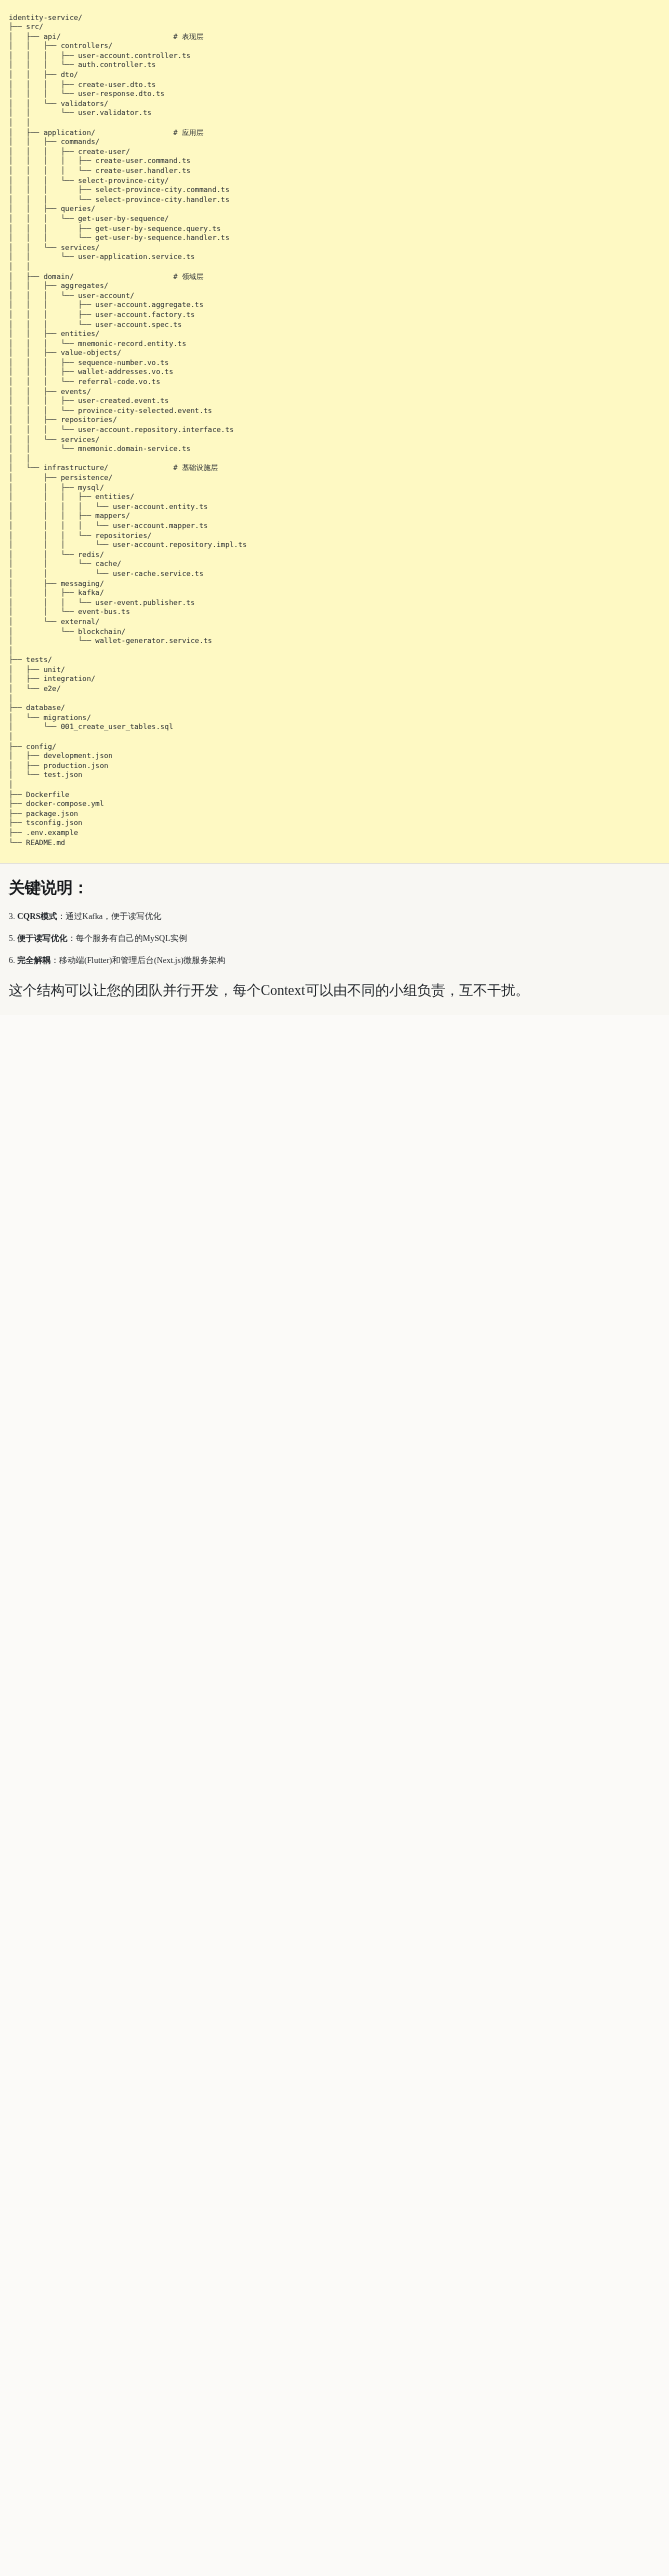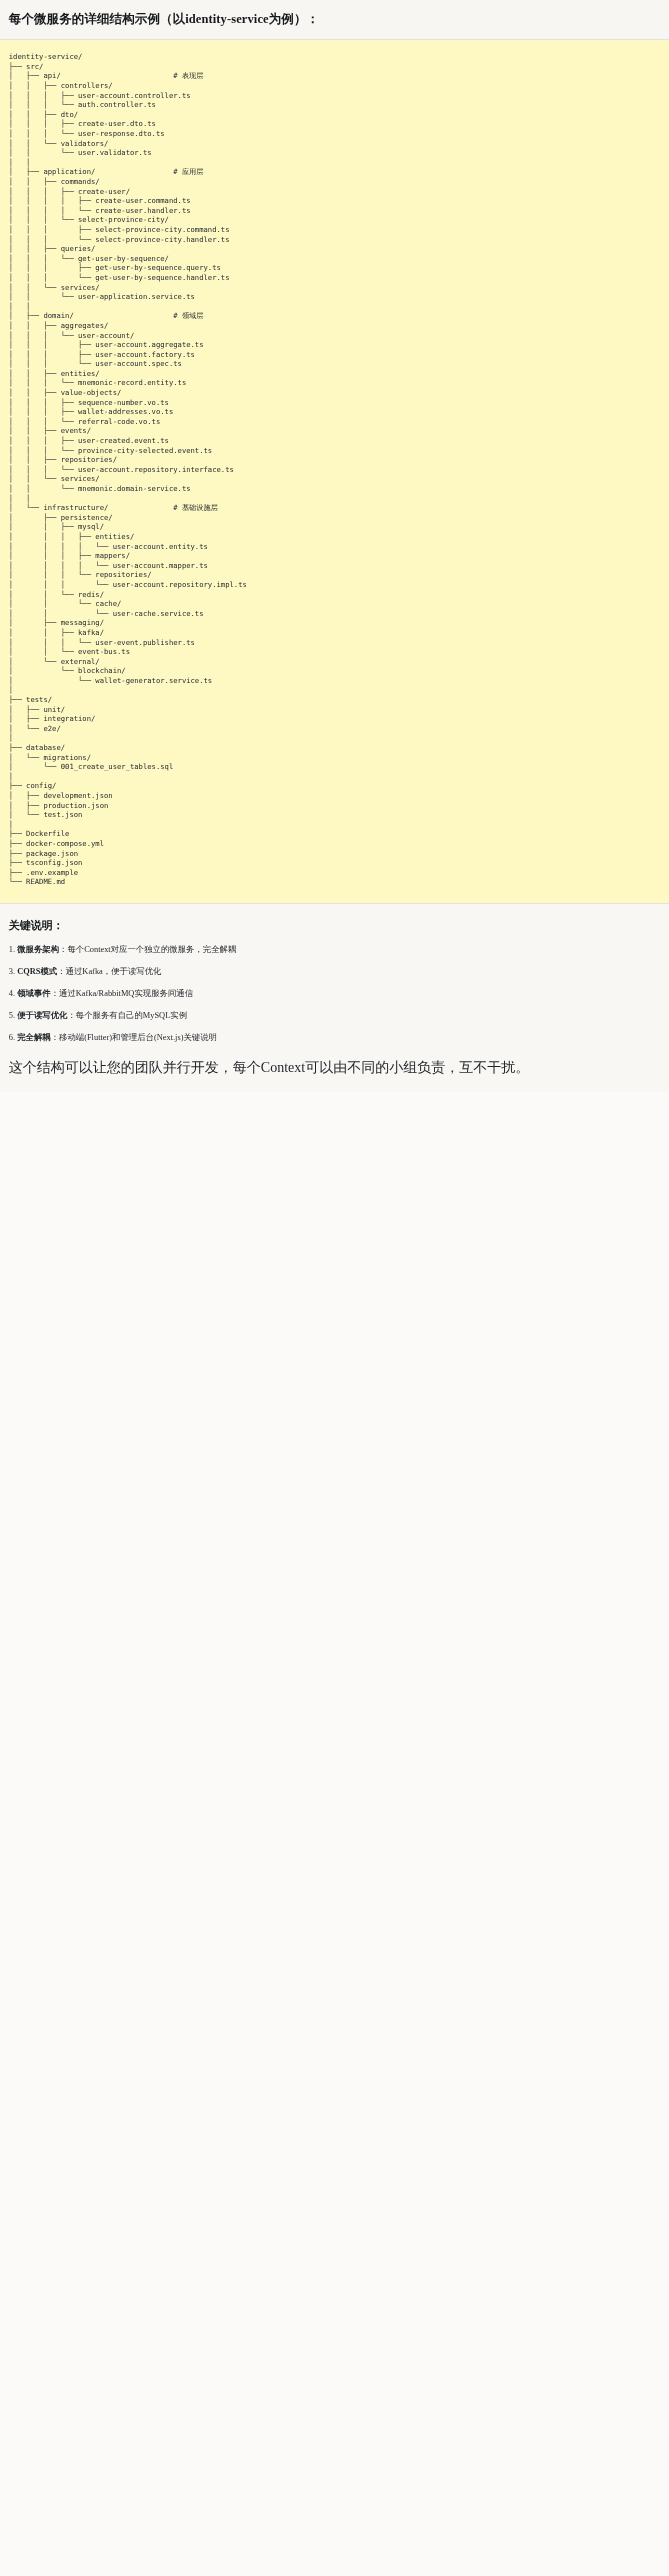--- a/index.html
+++ b/index.html
@@ -49,21 +49,21 @@
   }
 
   
   .notes{
     background:#f8f7f3;
     padding:13.8px 8.8px 12.5px 8.8px;
     box-sizing:border-box;
   }
   .notes h2{
     margin:0 0 11.3px 0;
-    font-size:11px;
+    font-size:16px;
     font-weight:bold;
     color:#17191c;
     font-family:"Liberation Serif","DejaVu Serif",serif;
   }
   ol.note-list{
     margin:0;
     padding:0;
     list-style:none;
     counter-reset:noteidx;
   }
@@ -82,23 +82,20 @@
     line-height:1.6;
     color:#1f2328;
     font-family:"Liberation Serif","DejaVu Serif",serif;
   }
 </style>
 </head>
 <body>
 
 <div class="page">
 
-  <div class="header">
-    <h1>每个微服务的详细结构示例（以identity-service为例）：</h1>
-  </div>
 
   <div class="tree-block">
     <pre class="tree">identity-service/
 ├── src/
 │   ├── api/                          # 表现层
 │   │   ├── controllers/
 │   │   │   ├── user-account.controller.ts
 │   │   │   └── auth.controller.ts
 │   │   ├── dto/
 │   │   │   ├── create-user.dto.ts
@@ -179,23 +176,21 @@
 ├── docker-compose.yml
 ├── package.json
 ├── tsconfig.json
 ├── .env.example
 └── README.md</pre>
   </div>
 
   <div class="notes">
     <h2>关键说明：</h2>
     <ol class="note-list" id="note-list">
-        <li><span class="num">1.</span> <span class="term">微服务架构</span><span>：</span><span>每个Context对应一个独立的微服务，完全解耦</span></li>
         <li><span class="num">3.</span> <span class="term">CQRS模式</span><span>：</span><span>通过Kafka，便于读写优化</span></li>
-        <li><span class="num">4.</span> <span class="term">领域事件</span><span>：</span><span>通过Kafka/RabbitMQ实现服务间通信</span></li>
         <li><span class="num">5.</span> <span class="term">便于读写优化</span><span>：</span><span>每个服务有自己的MySQL实例</span></li>
-        <li><span class="num">6.</span> <span class="term">完全解耦</span><span>：</span><span>移动端(Flutter)和管理后台(Next.js)关键说明</span></li>
+        <li><span class="num">6.</span> <span class="term">完全解耦</span><span>：</span><span>移动端(Flutter)和管理后台(Next.js)微服务架构</span></li>
       </ol>
     <p class="closing">这个结构可以让您的团队并行开发，每个Context可以由不同的小组负责，互不干扰。</p>
   </div>
 
 </div>
 
 
 </body></html>

